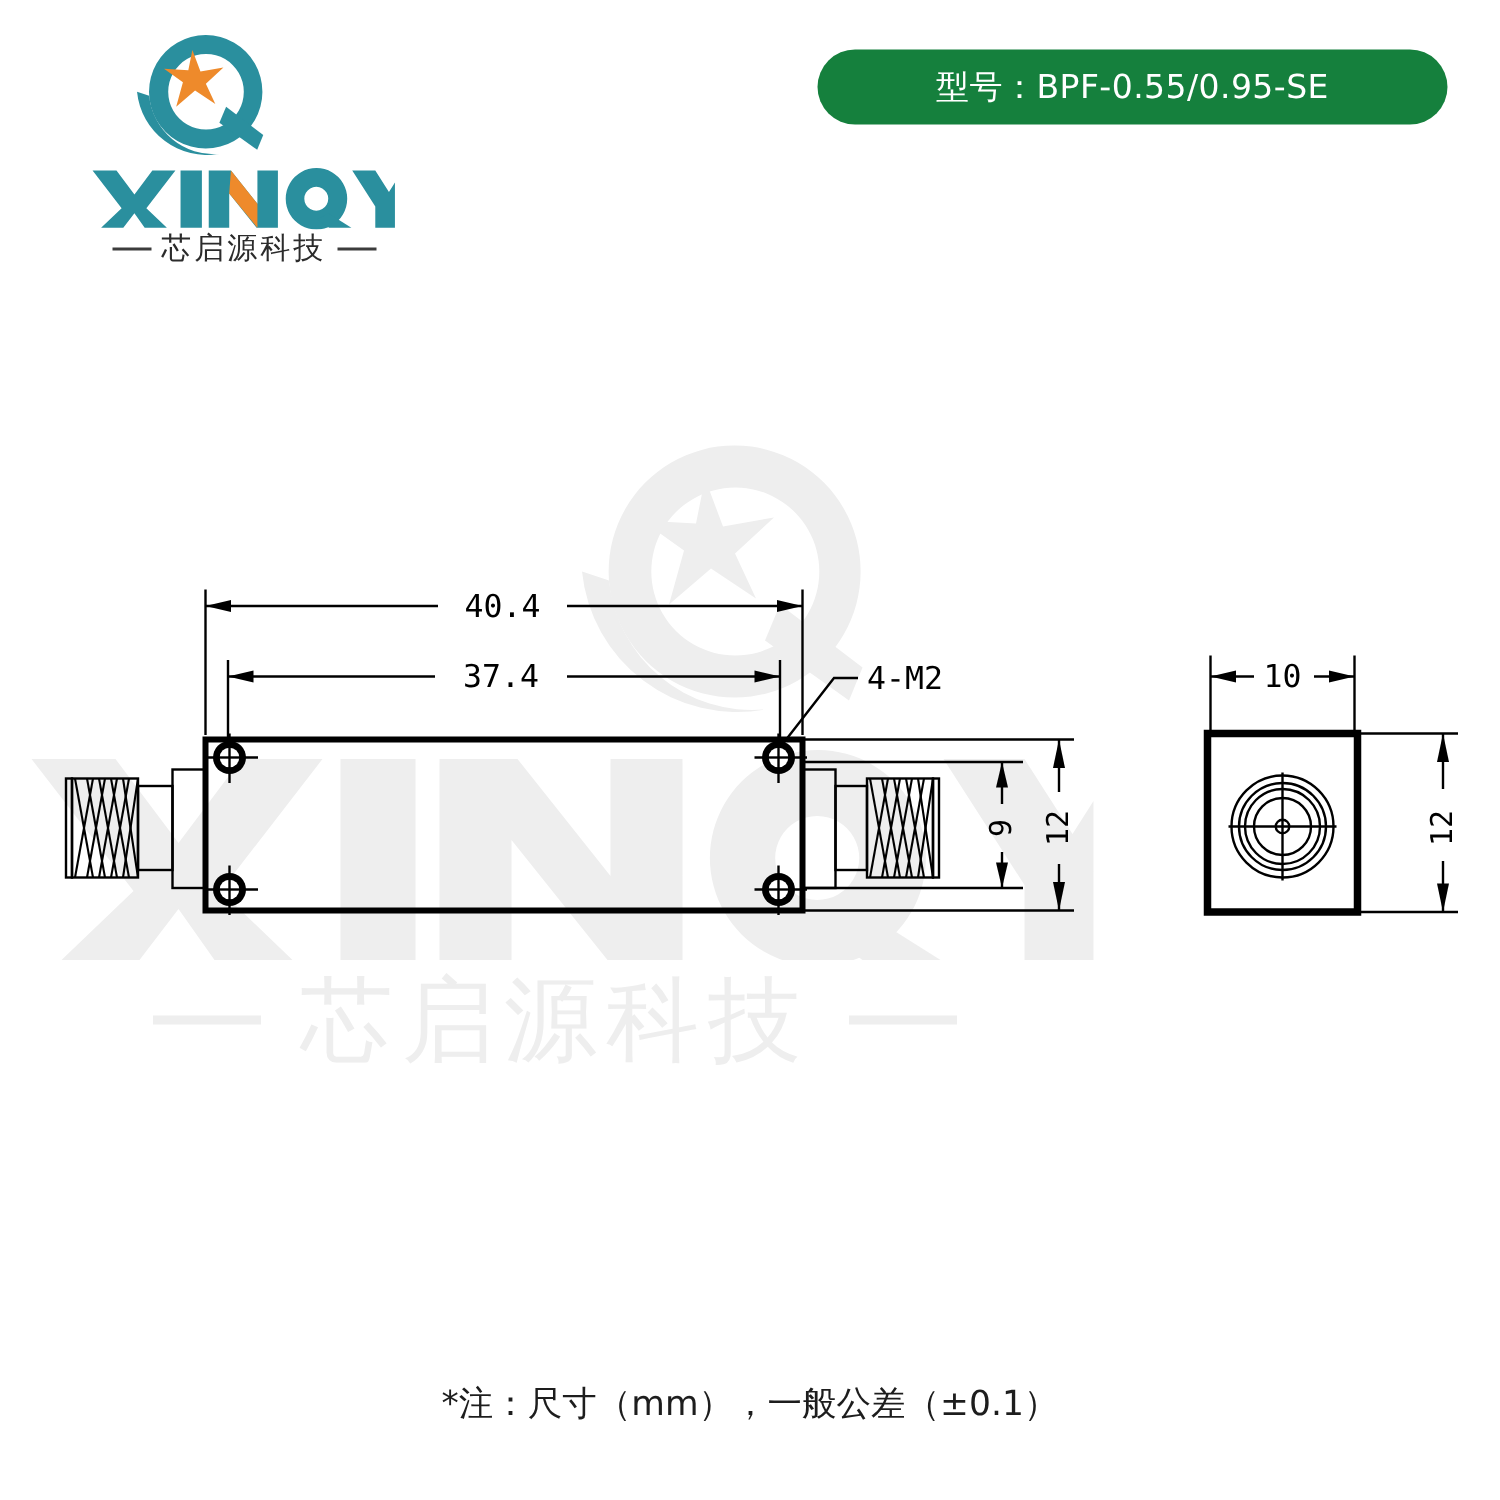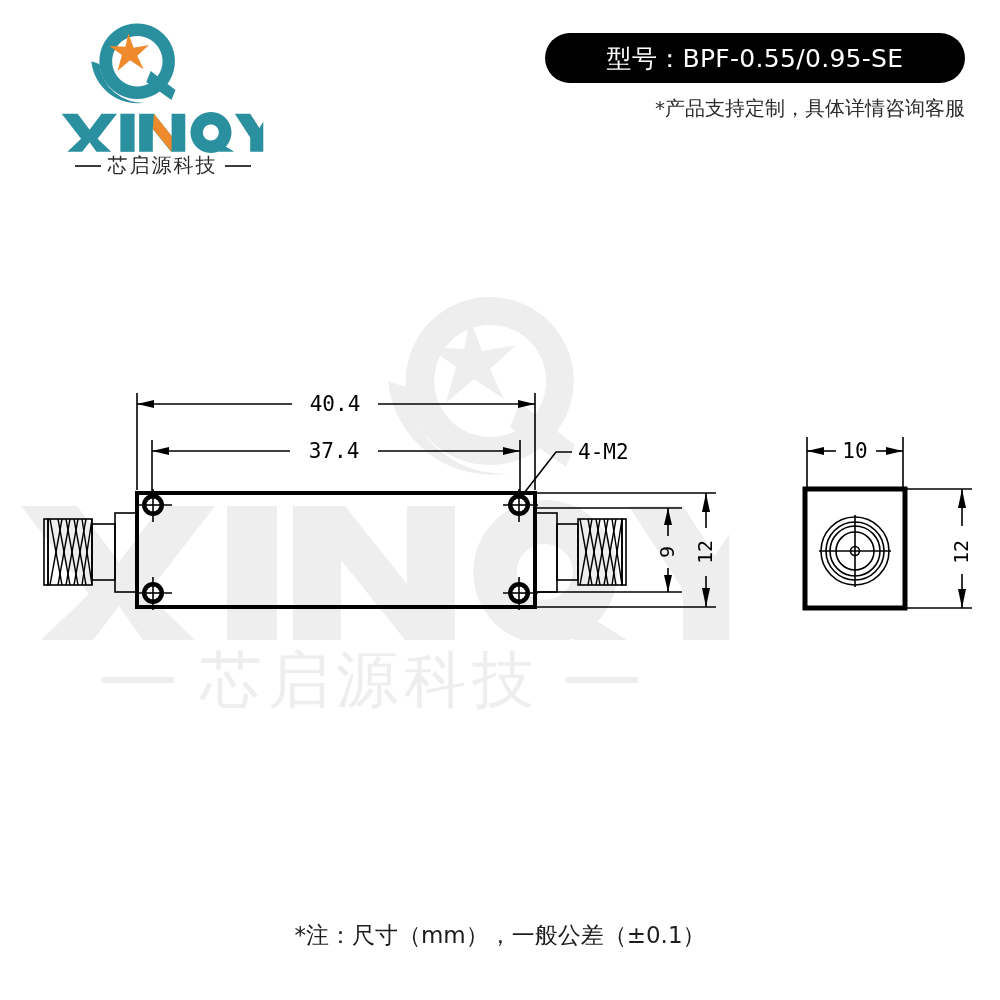--- a/index.html
+++ b/index.html
@@ -36,26 +36,26 @@
   }
   #logo-sub .dash { display:block; width: 26px; height: 2px; background: #3c3c3c; }
   #logo-sub .cn {
     font-family: "DejaVu Sans", sans-serif;
     font-size: 20px; letter-spacing: 2px; color: #2b2b2b; white-space: nowrap;
   }
 
   #model-badge {
     position: absolute; left: 545px; top: 33px;
     width: 420px; height: 50px;
-    background: #000000;
+    background: #15803d;
     border-radius: 25px;
     display: flex; align-items: center; justify-content: center;
     color: #ffffff;
     font-family: "DejaVu Sans", sans-serif;
-    font-size: 25px; letter-spacing: 0.3px;
+    font-size: 22px; letter-spacing: 0.3px;
     white-space: nowrap;
   }
   #custom-note {
     position: absolute; left: 545px; top: 93px;
     width: 420px; height: 30px;
     display: flex; align-items: center; justify-content: flex-end;
     color: #2c2c2c;
     font-family: "DejaVu Sans", sans-serif;
     font-size: 20px;
     white-space: nowrap;
@@ -172,21 +172,20 @@
       </svg>
 
       <div id="logo-sub">
         <span class="dash"></span>
         <span class="cn">芯启源科技</span>
         <span class="dash"></span>
       </div>
     </div>
 
     <div id="model-badge">型号：BPF-0.55/0.95-SE</div>
-    <div id="custom-note">*产品支持定制，具体详情咨询客服</div>
   </div>
 
   <svg id="drawing" viewBox="0 0 1000 1000">
 
     <g>
 
       <g stroke="#000" stroke-width="1.6">
         <line x1="137" y1="393" x2="137" y2="490"></line>
         <line x1="535" y1="393" x2="535" y2="490"></line>
       </g>

